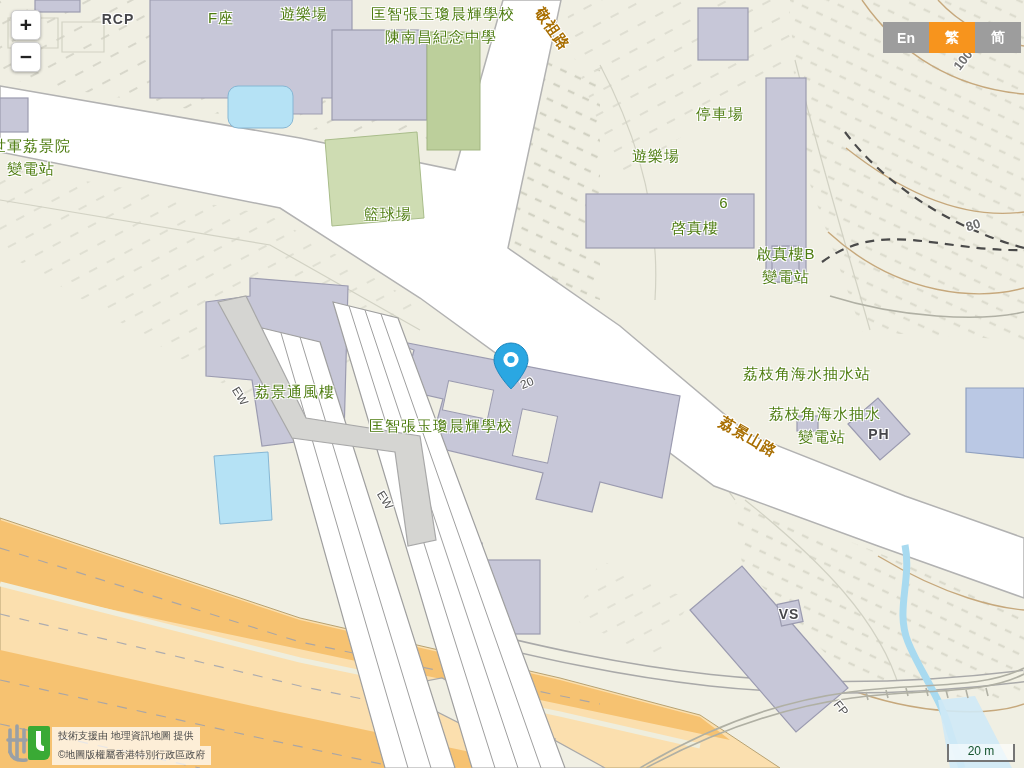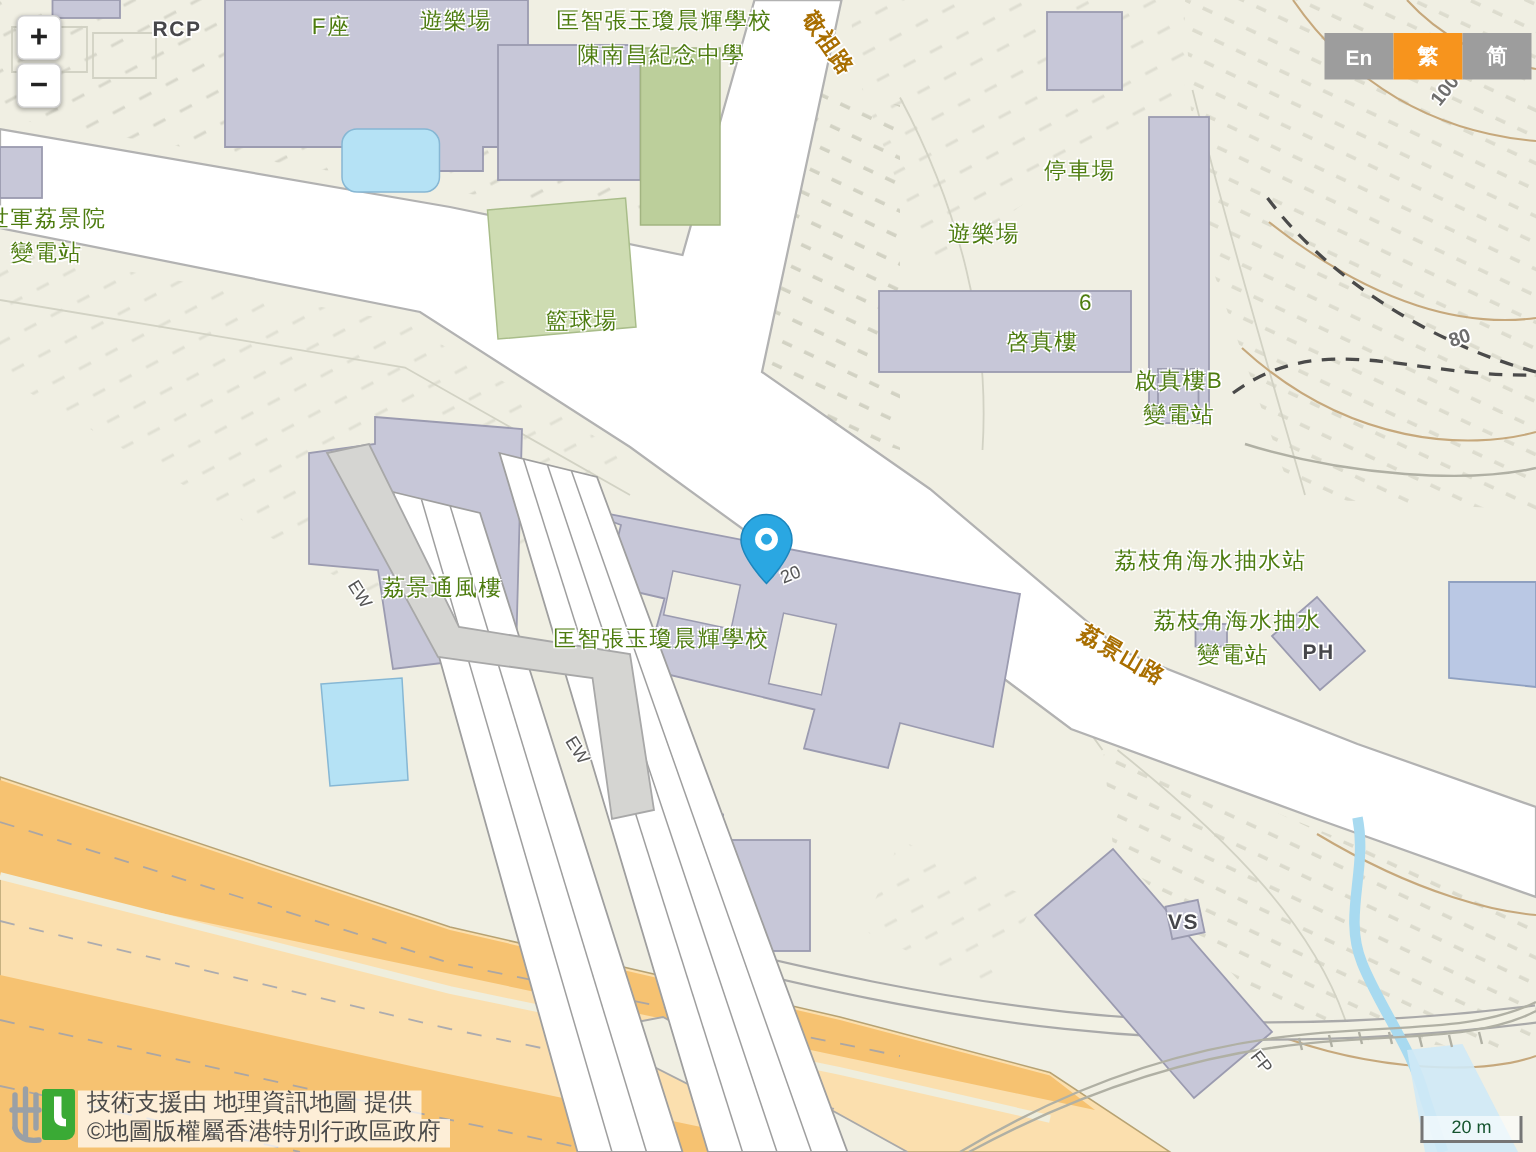--- a/index.html
+++ b/index.html
@@ -26,21 +26,21 @@
   
   #langctl{position:absolute;left:883px;top:22px;z-index:10;display:flex;}
   .lang-btn{width:46px;height:31px;border:none;padding:0;cursor:pointer;
     background:#9d9d9d;color:#fff;font-size:14px;font-weight:bold;font-family:inherit;}
   .lang-btn.active{background:#f7941d;}
 
   
   #attribution{position:absolute;left:6px;bottom:3px;z-index:10;display:flex;align-items:flex-end;}
   #geologo{width:46px;height:47px;margin-right:0;}
   .attr-lines{display:flex;flex-direction:column;gap:0;}
-  .attr-line{background:rgba(255,255,255,.72);color:#4a4a4a;font-size:16px;
+  .attr-line{background:rgba(255,255,255,.72);color:#4a4a4a;font-size:10px;
     padding:1px 6px 2px 6px;width:fit-content;line-height:16px;}
 
   
   #scalebar{position:absolute;left:947px;top:744px;width:64px;height:16px;z-index:10;
     background:rgba(255,255,255,.6);border:2px solid #757575;border-top:none;
     text-align:center;font-size:12px;color:#14532d;line-height:15px;}
 
   
   #pin{position:absolute;left:491px;top:340px;width:40px;height:52px;z-index:6;cursor:pointer;}
 </style>

